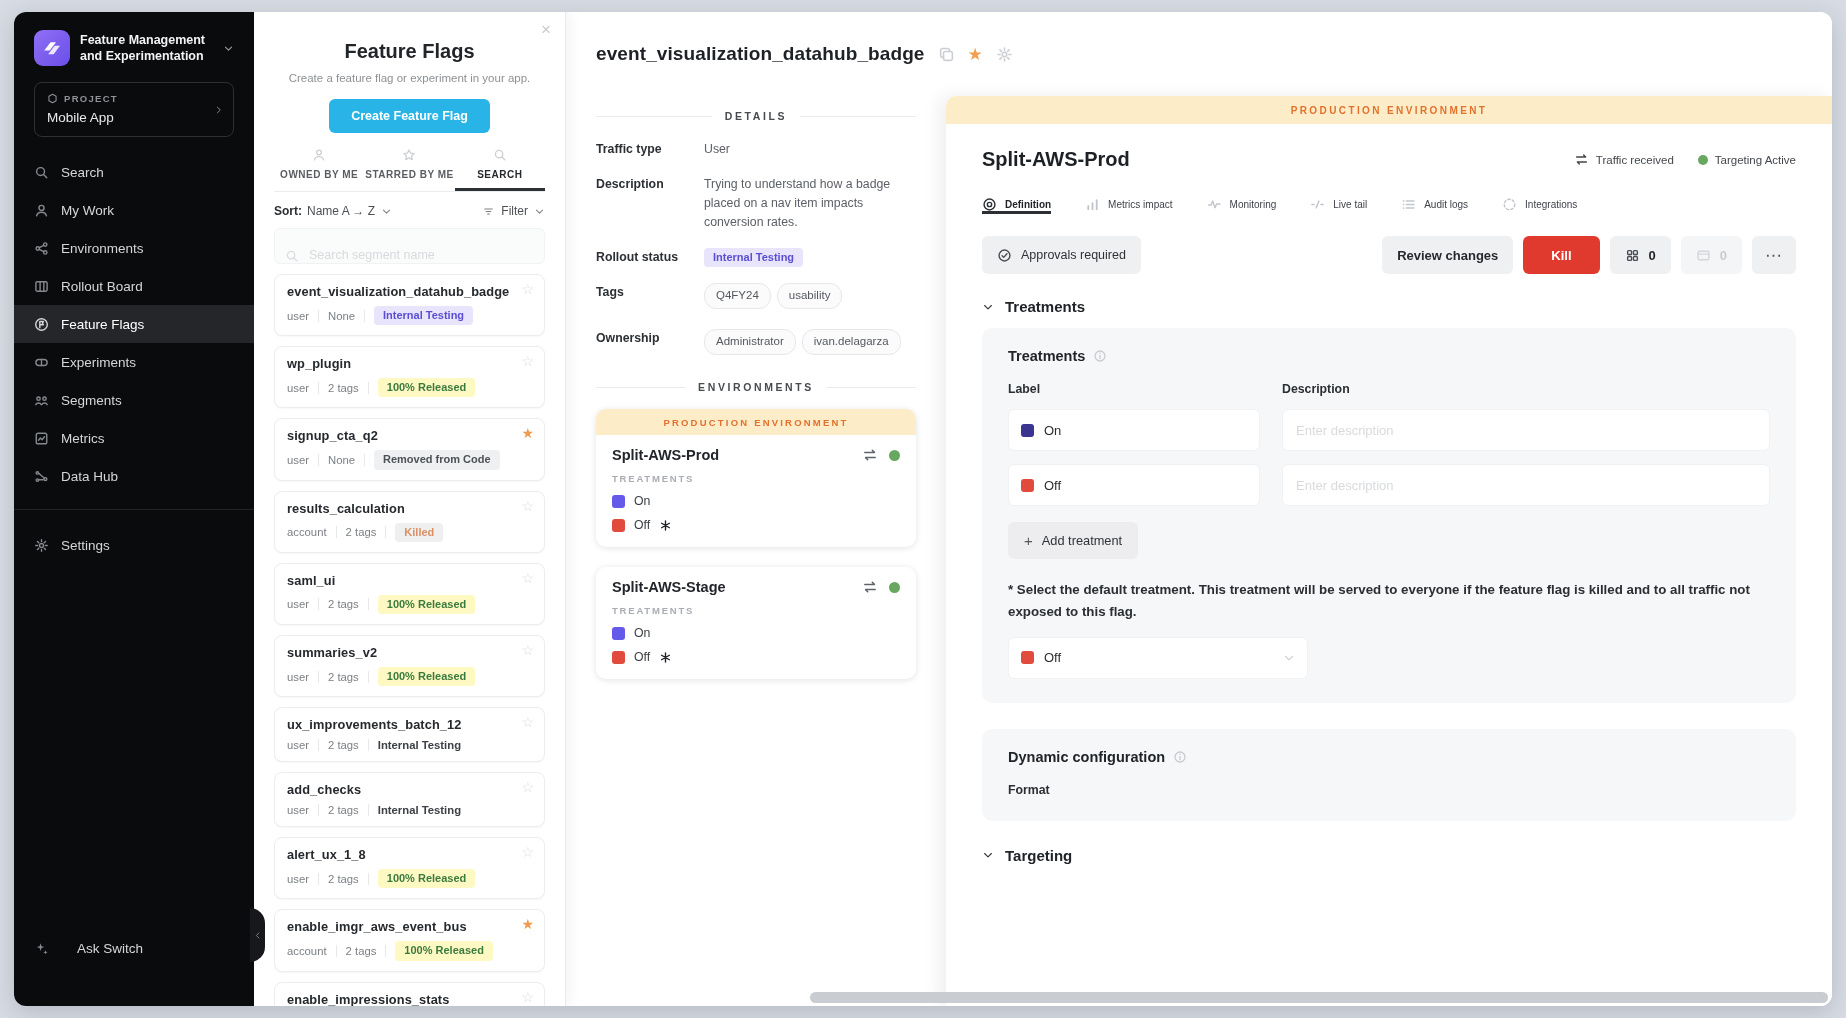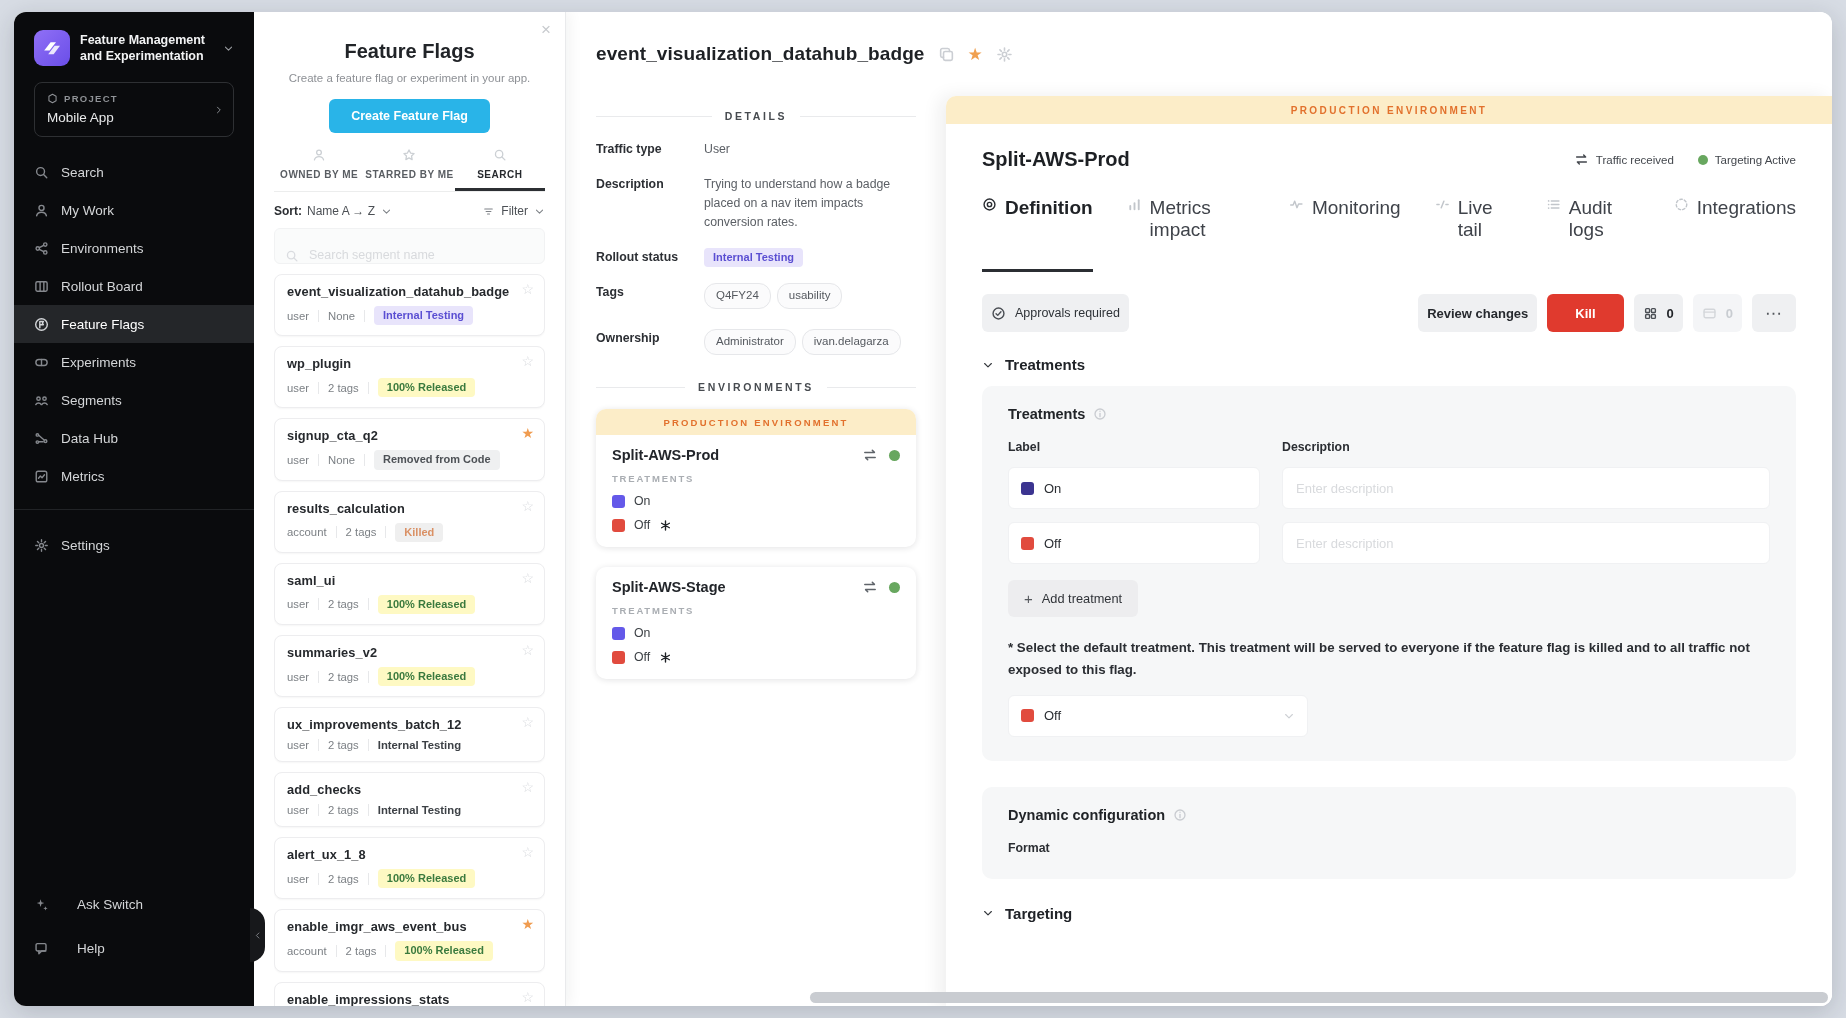--- a/index.html
+++ b/index.html
@@ -126,27 +126,27 @@
   .prod-banner{background:#fcedc8;color:#e2712d;font-size:10px;font-weight:700;letter-spacing:2.4px;
                text-align:center;padding:9px 0 8px;border-top-left-radius:10px;flex-shrink:0;}
   .main-inner{flex:1;padding:24px 36px 0;overflow:hidden;}
   .mhead{display:flex;align-items:center;}
   .mtitle{font-size:20px;font-weight:700;color:#1d2024;flex:1;}
   .mbadges{display:flex;align-items:center;gap:24px;font-size:11.5px;color:#43474d;}
   .mbadge{display:flex;align-items:center;gap:7px;}
   .mbadge .ic{width:15px;height:15px;color:#42464c;}
   .dot{width:10px;height:10px;border-radius:50%;background:#68a75f;flex-shrink:0;}
   .mtabs{display:flex;gap:34px;margin-top:26px;}
-  .mtab{display:flex;align-items:flex-start;gap:8px;font-size:19px;color:#3f434a;padding-bottom:31px;cursor:pointer;}
+  .mtab{display:flex;align-items:center;gap:8px;font-size:10px;color:#3f434a;padding-bottom:2px;cursor:pointer;}
   .mtab .ic{width:15px;height:15px;color:#c2c6cb;}
   .mtab.active{box-shadow:inset 0 -3px 0 #2b2e33;color:#1f2226;font-weight:700;}
   .mtab.active .ic{color:#2b2e33;}
   .actions{display:flex;align-items:center;margin-top:22px;gap:10px;}
   .btn{display:inline-flex;align-items:center;gap:9px;background:#eff0f2;border:none;border-radius:6px;
-       height:38px;padding:0 9px;font-size:12.5px;color:#2e3237;font-family:inherit;cursor:pointer;}
+       height:38px;padding:0 15px;font-size:12.5px;color:#2e3237;font-family:inherit;cursor:pointer;}
   .btn .ic{width:15px;height:15px;color:#4a4e54;}
   .btn.review{font-weight:600;color:#26292e;font-size:13px;}
   .btn.kill{background:#e03a2e;color:#fff;font-weight:700;padding:0 28px;font-size:13px;}
   .btn.count{font-weight:700;font-size:13px;color:#1f2226;}
   .btn.faded{background:#f4f5f7;color:#c8ccd1;font-weight:700;font-size:13px;}
   .btn.faded .ic{color:#d3d6da;}
   .btn.more{font-size:17px;color:#53575d;padding:0 13px;letter-spacing:1px;}
   .push{flex:1;}
   .secrow{display:flex;align-items:center;gap:11px;margin-top:24px;}
   .secrow .ic{width:12px;height:12px;color:#35383d;}
@@ -289,37 +289,37 @@
                 <circle cx="4.8" cy="6" r="1.8"></circle>
                 <circle cx="11.2" cy="6" r="1.8"></circle>
                 <path d="M1.9 12.4a3.2 2.9 0 0 1 5.8 0M8.3 12.4a3.2 2.9 0 0 1 5.8 0"></path>
               </svg>
             </span>
             <span>Segments</span>
           </div>
           <div class="nav-item">
             <span class="ic">
               <svg viewBox="0 0 16 16">
+                <rect x="2.4" y="2.4" width="11.2" height="11.2" rx="2"></rect>
+                <path d="M4.8 9.8l2-2.3 1.8 1.8 2.6-3.1"></path>
+              </svg>
+            </span>
+            <span>Metrics</span>
+          </div>
+          <div class="nav-item">
+            <span class="ic">
+              <svg viewBox="0 0 16 16">
                 <circle cx="3.6" cy="4.2" r="1.3"></circle>
                 <circle cx="3.6" cy="11.8" r="1.3"></circle>
                 <circle cx="12.2" cy="10.8" r="1.5"></circle>
                 <path d="M5.3 4.8l5.5 4.8M5.4 11.4h4.3"></path>
               </svg>
             </span>
             <span>Data Hub</span>
           </div>
-          <div class="nav-item">
-            <span class="ic">
-              <svg viewBox="0 0 16 16">
-                <rect x="2.4" y="2.4" width="11.2" height="11.2" rx="2"></rect>
-                <path d="M4.8 9.8l2-2.3 1.8 1.8 2.6-3.1"></path>
-              </svg>
-            </span>
-            <span>Metrics</span>
-          </div>
         </nav>
       <div class="sb-divider"></div>
       <nav class="nav" id="sidebar-settings">
           <div class="nav-item">
             <span class="ic">
               <svg viewBox="0 0 16 16">
                 <circle cx="8" cy="8" r="2.1"></circle>
                 <path d="M8 1.9v2M8 12.1v2M1.9 8h2M12.1 8h2M3.7 3.7l1.4 1.4M10.9 10.9l1.4 1.4M12.3 3.7l-1.4 1.4M5.1 10.9l-1.4 1.4"></path>
               </svg>
             </span>
@@ -329,29 +329,20 @@
       <div class="spacer"></div>
       <nav class="nav footer" id="sidebar-footer">
           <div class="nav-item">
             <span class="ic">
               <svg viewBox="0 0 16 16">
                 <path d="M7 2.4l1 3.1 3.1 1-3.1 1-1 3.1-1-3.1-3.1-1 3.1-1z" fill="currentColor" stroke="none"></path>
                 <path d="M12.2 9.8l.6 1.7 1.7.6-1.7.6-.6 1.7-.6-1.7-1.7-.6 1.7-.6z" fill="currentColor" stroke="none"></path>
               </svg>
             </span>
             <span>Ask Switch</span>
-          </div>
-          <div class="nav-item">
-            <span class="ic">
-              <svg viewBox="0 0 16 16">
-                <rect x="2.2" y="2.8" width="10.6" height="7.8" rx="1.5"></rect>
-                <path d="M5.2 10.6v3l3-3h4.4"></path>
-              </svg>
-            </span>
-            <span>Help</span>
           </div>
         </nav>
     </aside>
 
     <div class="collapse-handle">
       <span class="ic">
           <svg viewBox="0 0 16 16">
             <path d="M10.5 3.5L6 8l4.5 4.5"></path>
           </svg>
         </span>

